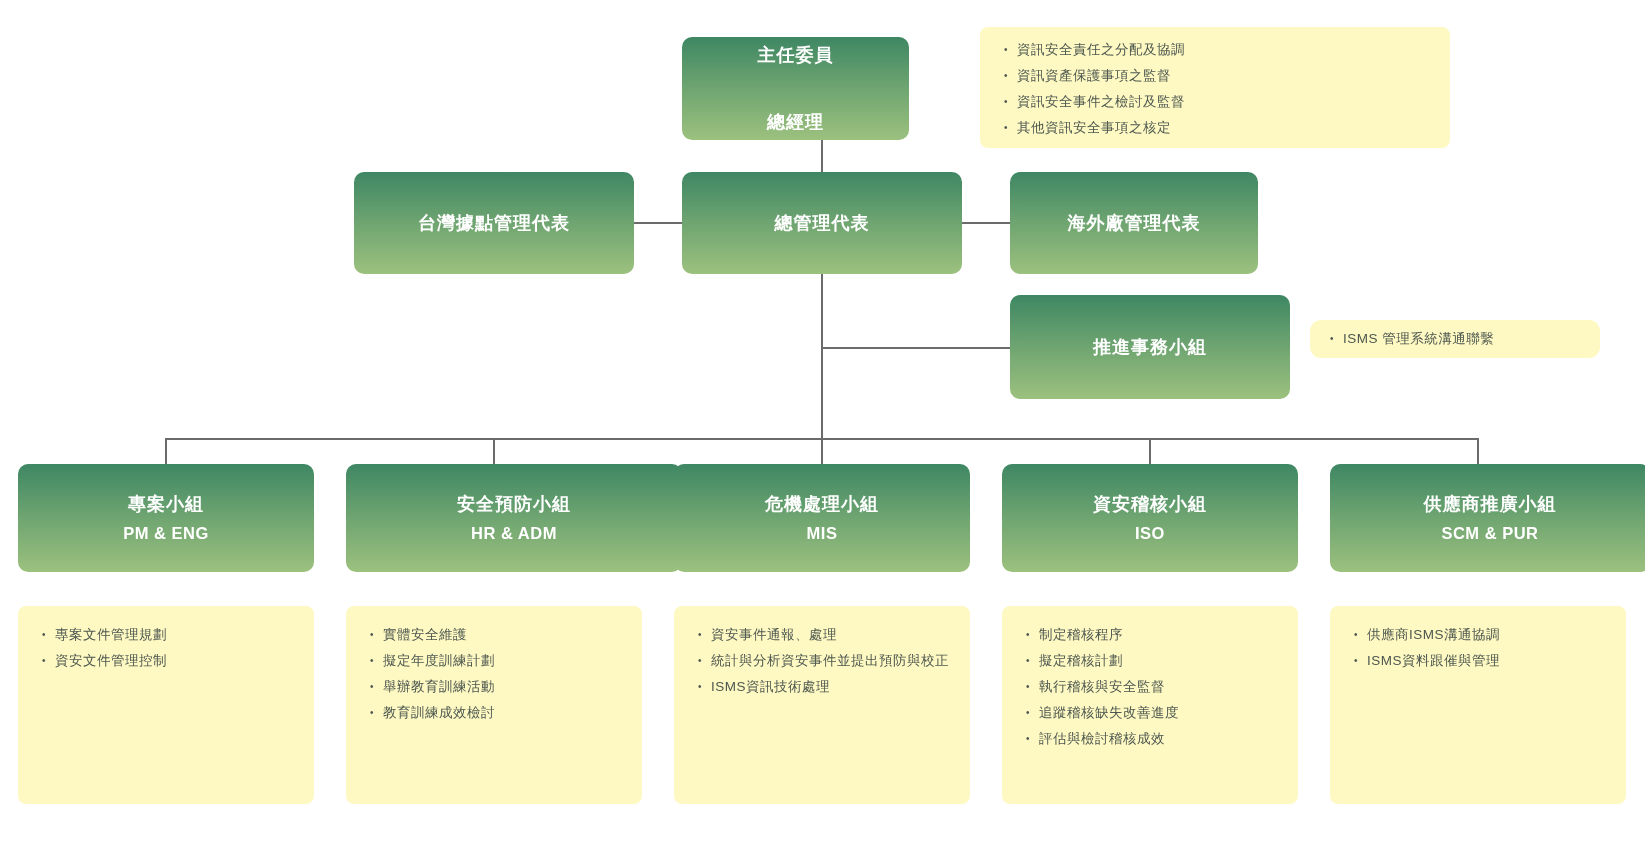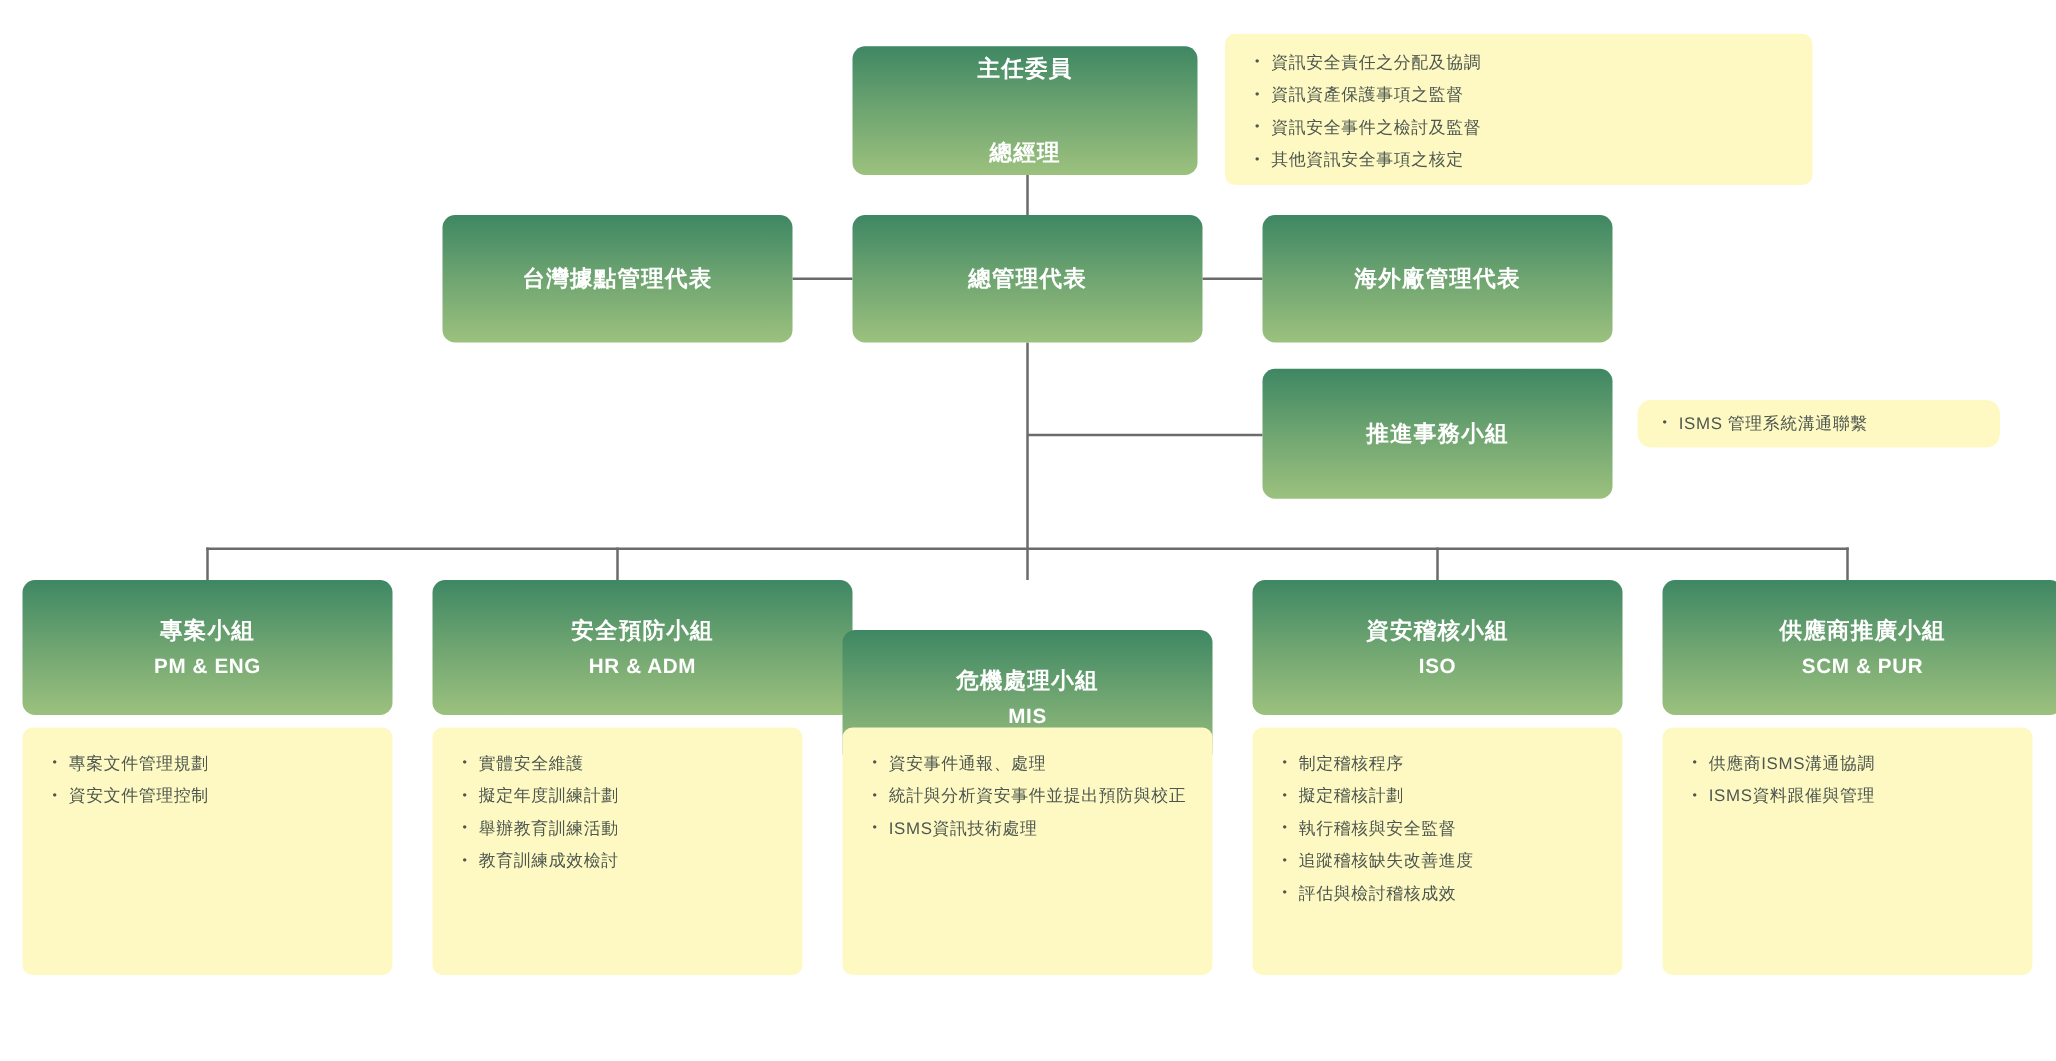--- a/index.html
+++ b/index.html
@@ -22,80 +22,80 @@
   .panel ul{list-style:none;margin:0;padding:0;}
   .panel li{
     position:relative;font-size:13.5px;color:#4D574F;line-height:26px;
     padding-left:15px;letter-spacing:0.5px;
   }
   .panel li::before{
     content:"\2022";position:absolute;left:2px;top:0;font-size:10px;color:#4D574F;
   }
   .pad-duties{padding:10px 14px 8px 22px;}
   .pad-note{padding:6px 10px 6px 18px;border-radius:11px;}
-  .pad-team{padding:16px 7px 12px 22px;}
+  .pad-team{padding:16px 7px 12px 22px;margin-top:24px;}
   .line{position:absolute;background:#6B6B6B;}
 </style>
 </head>
 <body>
 
 <div id="canvas">
 
   <div class="line" style="left:821px;top:140px;width:1.5px;height:32px;"></div>
   <div class="line" style="left:634px;top:222px;width:48px;height:1.5px;"></div>
   <div class="line" style="left:962px;top:222px;width:48px;height:1.5px;"></div>
   <div class="line" style="left:821px;top:274px;width:1.5px;height:190px;"></div>
   <div class="line" style="left:822px;top:347px;width:188px;height:1.5px;"></div>
   <div class="line" style="left:165px;top:438px;width:1314px;height:1.5px;"></div>
   <div class="line" style="left:165px;top:438px;width:1.5px;height:27px;"></div>
   <div class="line" style="left:493px;top:438px;width:1.5px;height:27px;"></div>
   <div class="line" style="left:1149px;top:438px;width:1.5px;height:27px;"></div>
   <div class="line" style="left:1477px;top:438px;width:1.5px;height:27px;"></div>
 
-  <div class="gbox" style="left:682px;top:37px;width:276px;height:103px;gap:37px;">
+  <div class="gbox" style="left:682px;top:37px;width:227px;height:103px;gap:37px;">
     <span class="cn">主任委員</span>
     <span class="cn">總經理</span>
   </div>
   <div class="panel pad-duties" style="left:980px;top:27px;width:470px;height:121px;">
     <ul>
         <li>資訊安全責任之分配及協調</li>
         <li>資訊資產保護事項之監督</li>
         <li>資訊安全事件之檢討及監督</li>
         <li>其他資訊安全事項之核定</li>
       </ul>
   </div>
 
   <div class="gbox" style="left:354px;top:172px;width:280px;height:102px;">
     <span class="cn">台灣據點管理代表</span>
   </div>
   <div class="gbox" style="left:682px;top:172px;width:280px;height:102px;">
     <span class="cn">總管理代表</span>
   </div>
-  <div class="gbox" style="left:1010px;top:172px;width:280px;height:102px;">
+  <div class="gbox" style="left:1010px;top:172px;width:248px;height:102px;">
     <span class="cn">海外廠管理代表</span>
   </div>
 
   <div class="gbox" style="left:1010px;top:295px;width:280px;height:104px;">
     <span class="cn">推進事務小組</span>
   </div>
   <div class="panel pad-note" style="left:1310px;top:320px;width:290px;height:38px;">
     <ul>
       <li>ISMS 管理系統溝通聯繫</li>
     </ul>
   </div>
 
   <div class="gbox" style="left:18px;top:464px;width:296px;height:108px;">
     <span class="cn">專案小組</span>
     <span class="en">PM &amp; ENG</span>
   </div>
   <div class="gbox" style="left:346px;top:464px;width:336px;height:108px;">
     <span class="cn">安全預防小組</span>
     <span class="en">HR &amp; ADM</span>
   </div>
-  <div class="gbox" style="left:674px;top:464px;width:296px;height:108px;margin-top:40px;">
+  <div class="gbox" style="left:674px;top:464px;width:296px;height:108px;">
     <span class="cn">危機處理小組</span>
     <span class="en">MIS</span>
   </div>
   <div class="gbox" style="left:1002px;top:464px;width:296px;height:108px;">
     <span class="cn">資安稽核小組</span>
     <span class="en">ISO</span>
   </div>
   <div class="gbox" style="left:1330px;top:464px;width:320px;height:108px;">
     <span class="cn">供應商推廣小組</span>
     <span class="en">SCM &amp; PUR</span>

